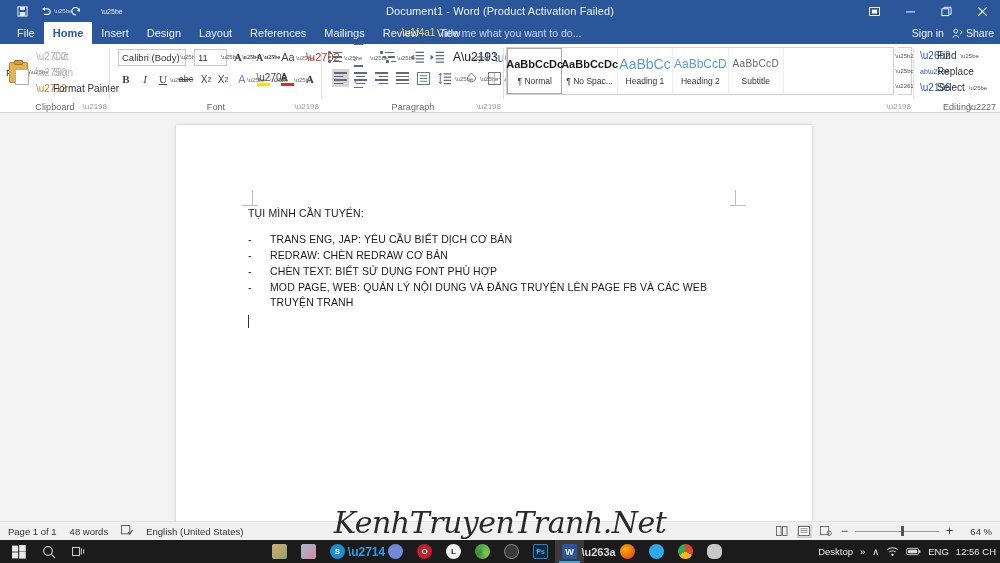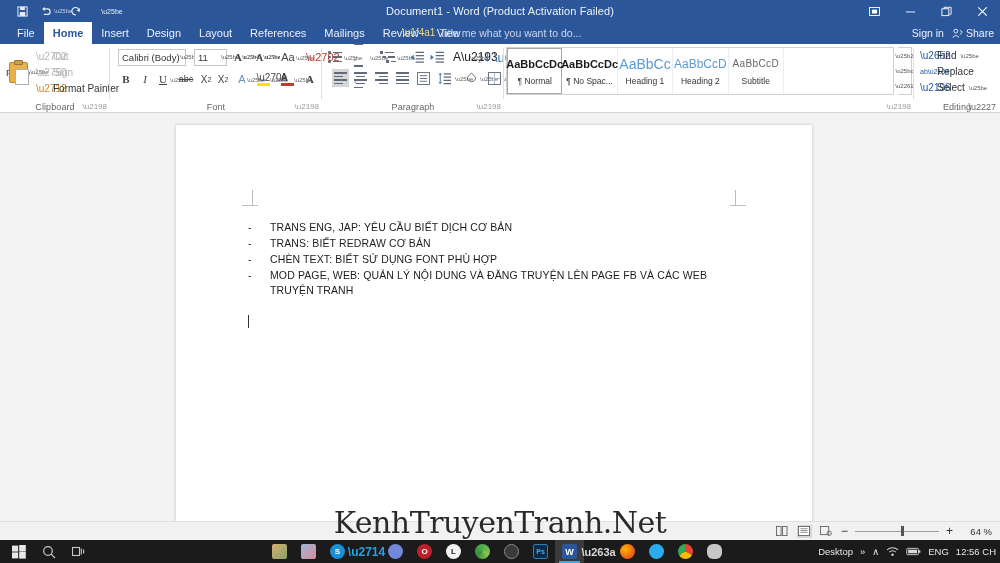--- a/index.html
+++ b/index.html
@@ -190,21 +190,21 @@
   .viewbtn { width: 15px; height: 13px; display:flex; align-items:center; justify-content:center; }
   .viewbtn.act { background: #d6d6d6; }
   .zoomtrack { position: relative; width: 84px; height: 12px; display: flex; align-items: center; }
   .zoomtrack .tr { position:absolute; left:0; right:0; height:1px; background:#9a9a9a; }
   .zoomtrack .th { position:absolute; left:46px; width:3px; height:10px; background:#555; }
   .zoompct { width: 32px; text-align: right; }
 
   
   .watermark {
     position: absolute; left: 0; right: 0; top: 505px; height: 44px;
-    text-align: center; font-family: "DejaVu Serif", serif; 
+    text-align: center; font-family: "DejaVu Serif", serif; font-style: italic;
     font-size: 30px; color: #2a2a2a; pointer-events: none; z-index: 40;
     text-shadow: 0 1px 0 rgba(255,255,255,.65);
     letter-spacing: -.5px;
   }
 
   
   .taskbar {
     position: absolute; top: 540px; left: 0; width: 1000px; height: 23px;
     background: #1b1b1b; display: flex; align-items: center;
   }
@@ -571,44 +571,56 @@
       <div class="mk" style="left:66px; top:65px; width:16px; height:16px;">
         <i style="left:10px; top:0; width:1px; height:16px;"></i>
         <i style="left:0; top:15px; width:16px; height:1px;"></i>
       </div>
       <div class="mk" style="left:554px; top:65px; width:16px; height:16px;">
         <i style="left:5px; top:0; width:1px; height:16px;"></i>
         <i style="left:0; top:15px; width:16px; height:1px;"></i>
       </div>
 
       <div class="doc-content">
+        <div class="doc-h">TỤI MÌNH CẦN TUYỂN:</div>
         <div class="doc-list">
           <div class="doc-li">
             <span class="doc-dash">-</span>
             <span class="doc-txt">TRANS ENG, JAP: YÊU CẦU BIẾT DỊCH CƠ BẢN</span>
           </div>
           <div class="doc-li">
             <span class="doc-dash">-</span>
-            <span class="doc-txt">TRANS: BIẾT REDRAW CƠ BẢN</span>
+            <span class="doc-txt">REDRAW: CHÈN REDRAW CƠ BẢN</span>
           </div>
           <div class="doc-li">
             <span class="doc-dash">-</span>
             <span class="doc-txt">CHÈN TEXT: BIẾT SỬ DỤNG FONT PHÙ HỢP</span>
           </div>
           <div class="doc-li">
             <span class="doc-dash">-</span>
             <span class="doc-txt">MOD PAGE, WEB: QUẢN LÝ NỘI DUNG VÀ ĐĂNG TRUYỆN LÊN PAGE FB VÀ CÁC WEB TRUYỆN TRANH</span>
           </div>
         </div>
       </div>
       <div class="caret-line"></div>
     </div>
   </div>
 
   <div class="statusbar">
+    <div class="sb-left">
+      <span>Page 1 of 1</span>
+      <span>48 words</span>
+      <span>
+        <svg width="12" height="11" viewBox="0 0 13 12">
+            <rect x="0.6" y="0.6" width="9" height="9" fill="none" stroke="#555" stroke-width="1"></rect>
+            <path d="M7.5 7.5 L9.5 10 L12.5 5.5" fill="none" stroke="#555" stroke-width="1.2"></path>
+          </svg>
+      </span>
+      <span>English (United States)</span>
+    </div>
     <div class="sb-right">
       <span class="viewbtn">
         <svg width="12" height="10" viewBox="0 0 13 11">
             <rect x="0.5" y="0.5" width="5" height="10" fill="none" stroke="#666" stroke-width="1"></rect>
             <rect x="7" y="0.5" width="5" height="10" fill="none" stroke="#666" stroke-width="1"></rect>
           </svg>
       </span>
       <span class="viewbtn act">
         <svg width="12" height="10" viewBox="0 0 13 11">
             <rect x="0.5" y="0.5" width="12" height="10" fill="#fff" stroke="#666" stroke-width="1"></rect>

